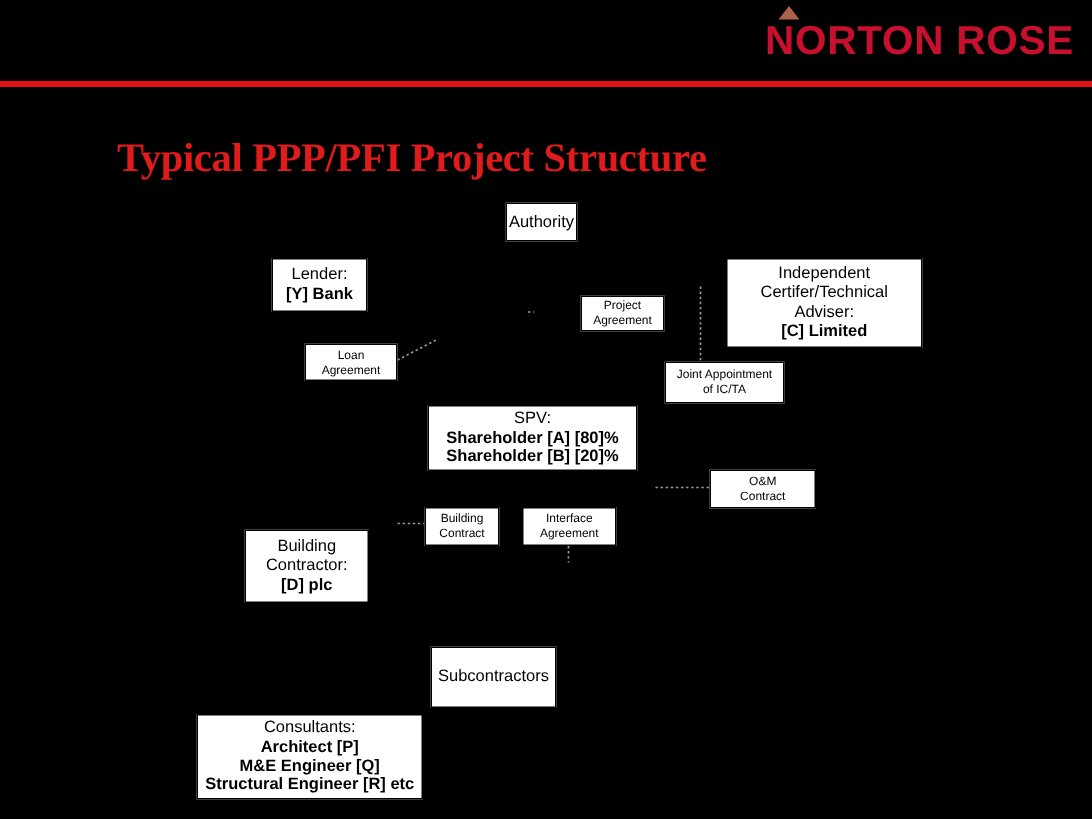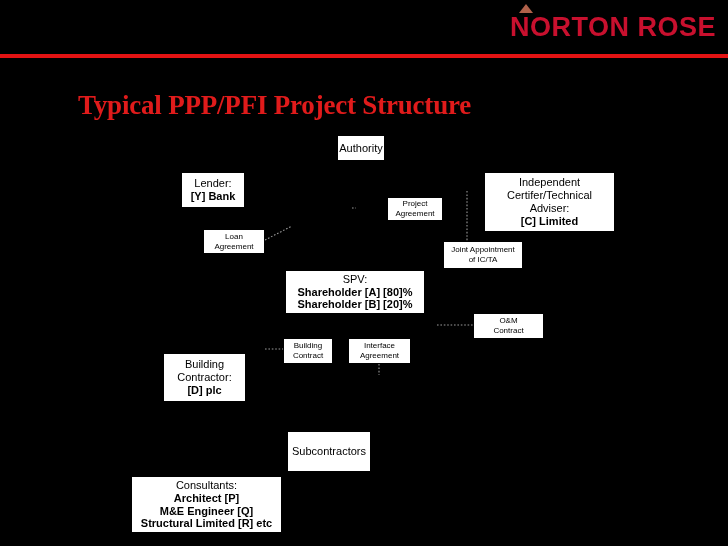--- a/index.html
+++ b/index.html
@@ -190,21 +190,21 @@
 
 
     <div class="node primary" style="left:287px; top:431px; width:84px; height:41px;">
       <span class="line">Subcontractors</span>
     </div>
 
     <div class="node primary" style="left:131px; top:476px; width:151px; height:57px;">
       <span class="line">Consultants:</span>
       <span class="line bold">Architect [P]</span>
       <span class="line bold">M&amp;E Engineer [Q]</span>
-      <span class="line bold">Structural Limited [R] etc</span>
+      <span class="line bold">Structural Engineer [R] etc</span>
     </div>
 
     <div class="node label-box" style="left:355px; top:197px; width:56px; height:24px;margin-left:32px;">
       <span class="line">Project</span>
       <span class="line">Agreement</span>
     </div>
 
     <div class="node label-box" style="left:203px; top:229px; width:62px; height:25px;">
       <span class="line">Loan</span>
       <span class="line">Agreement</span>

